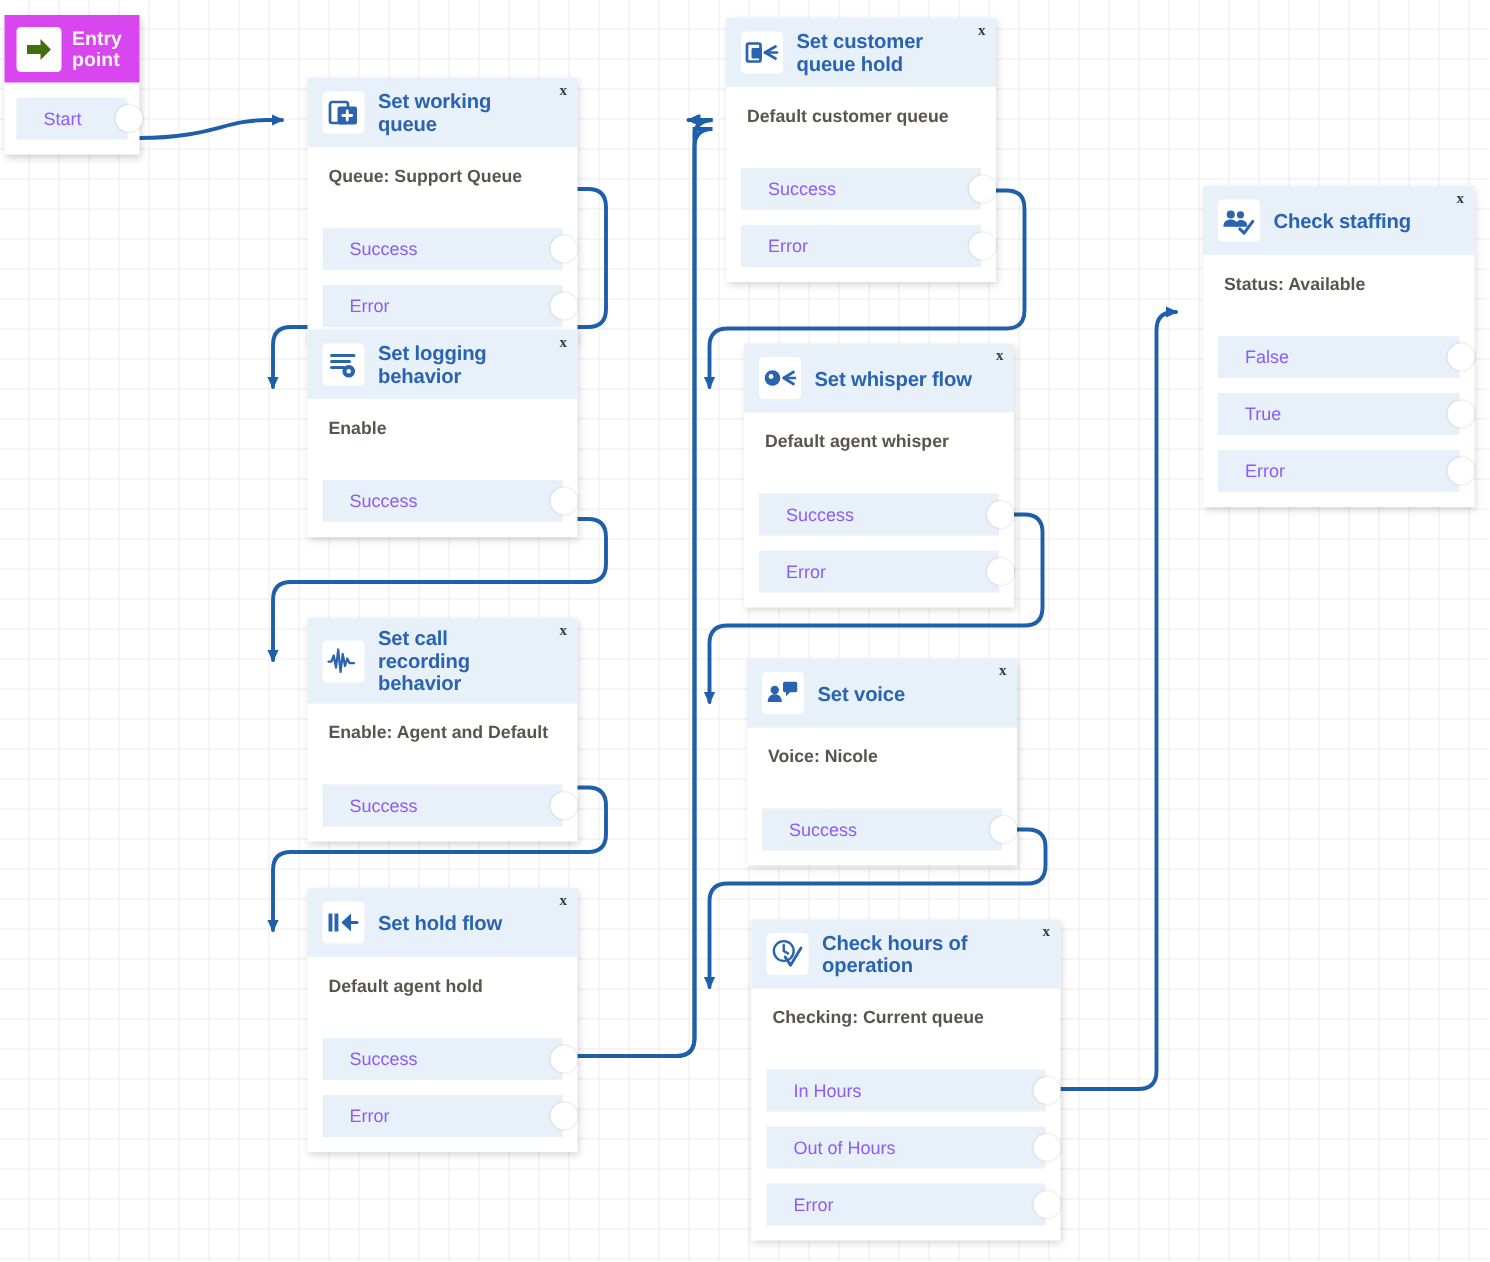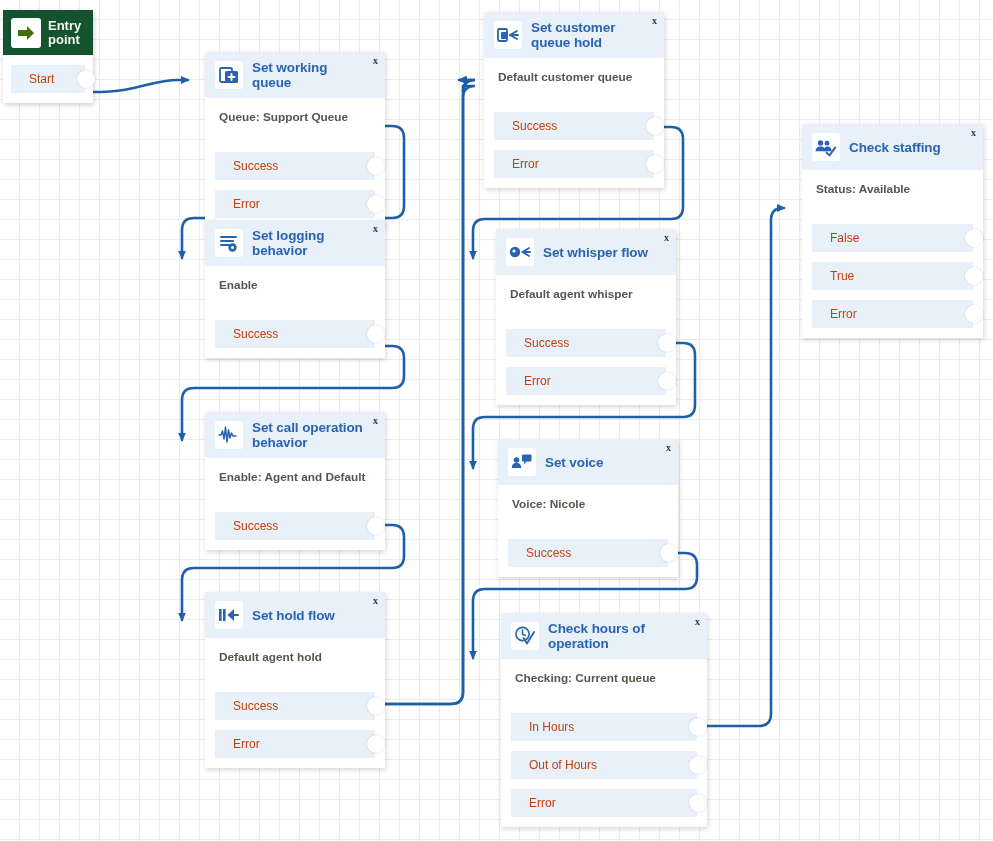--- a/index.html
+++ b/index.html
@@ -89,21 +89,21 @@
   .port {
     position: relative;
     margin: 0 10px 10px 10px;
     height: 28px;
     background: #e8f0f9;
     display: flex;
     align-items: center;
     padding-left: 18px;
     box-sizing: border-box;
     font-size: 12px;
-    color: #c2410c;
+    color: #8b5cf6;
   }
   .port:last-child { margin-bottom: 0; }
   .port-dot {
     position: absolute;
     right: -1px;
     top: 50%;
     transform: translate(50%, -50%);
     width: 18px;
     height: 18px;
     border-radius: 50%;
@@ -112,21 +112,21 @@
   }
 
   
   .entry-node {
     position: absolute;
     background: #ffffff;
     box-shadow: 1px 2px 5px rgba(0,0,0,0.18);
     z-index: 3;
   }
   .entry-header {
-    background: #14532d;
+    background: #d946ef;
     display: flex;
     align-items: center;
     padding: 6px 10px 6px 8px;
     height: 45px;
     box-sizing: border-box;
   }
   .entry-icon {
     width: 30px; height: 30px;
     background: #ffffff;
     border-radius: 3px;
@@ -248,21 +248,21 @@
     </div>
   </div>
 
   <div class="node" style="left:205px; top:412px; width:180px;">
     <div class="node-header">
       <span class="node-icon">
         <svg width="24" height="22" viewBox="0 0 24 22" aria-hidden="true">
           <path d="M2,11 H4 L5.5,7 L7,15 L8.5,3 L10,18 L11.5,6 L13,14 L14.5,9 L16,12 H19" fill="none" stroke="#2a64b0" stroke-width="1.5" stroke-linejoin="round" stroke-linecap="round"></path>
         </svg>
       </span>
-      <span class="node-title">Set call operation behavior</span>
+      <span class="node-title">Set call recording behavior</span>
       <span class="node-close">x</span>
     </div>
     <div class="node-body">Enable: Agent and Default</div>
     <div class="ports">
       <div class="port">
         <span>Success</span>
         <span class="port-dot"></span>
       </div>
     </div>
   </div>

